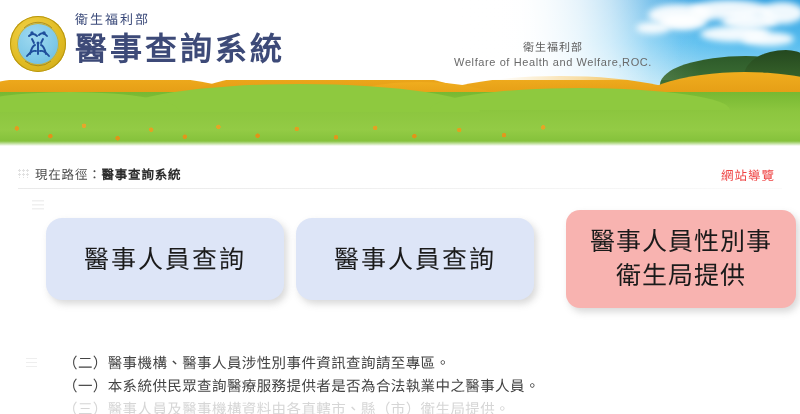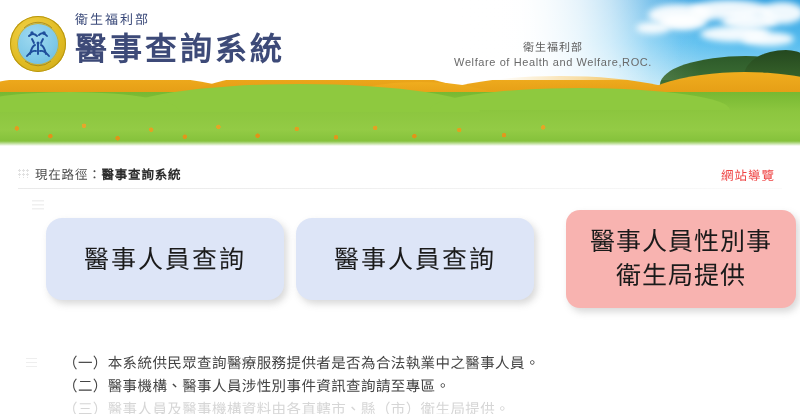--- a/index.html
+++ b/index.html
@@ -302,18 +302,18 @@
       <span>醫事人員查詢</span>
     </div>
 
     <div class="tile tile-pink" id="tile-2">
       <span><span>醫事人員性別事</span><br><span>衛生局提供</span></span>
     </div>
   </div>
 
   <div class="notes">
     <span class="mini-grid2"></span>
+    <div class="note-line">（二）醫事機構、醫事人員涉性別事件資訊查詢請至專區。</div>
     <div class="note-line">（一）本系統供民眾查詢醫療服務提供者是否為合法執業中之醫事人員。</div>
-    <div class="note-line">（二）醫事機構、醫事人員涉性別事件資訊查詢請至專區。</div>
     <div class="note-line faded">（三）醫事人員及醫事機構資料由各直轄市、縣（市）衛生局提供。</div>
   </div>
 
 </div>
 
 </body></html>

